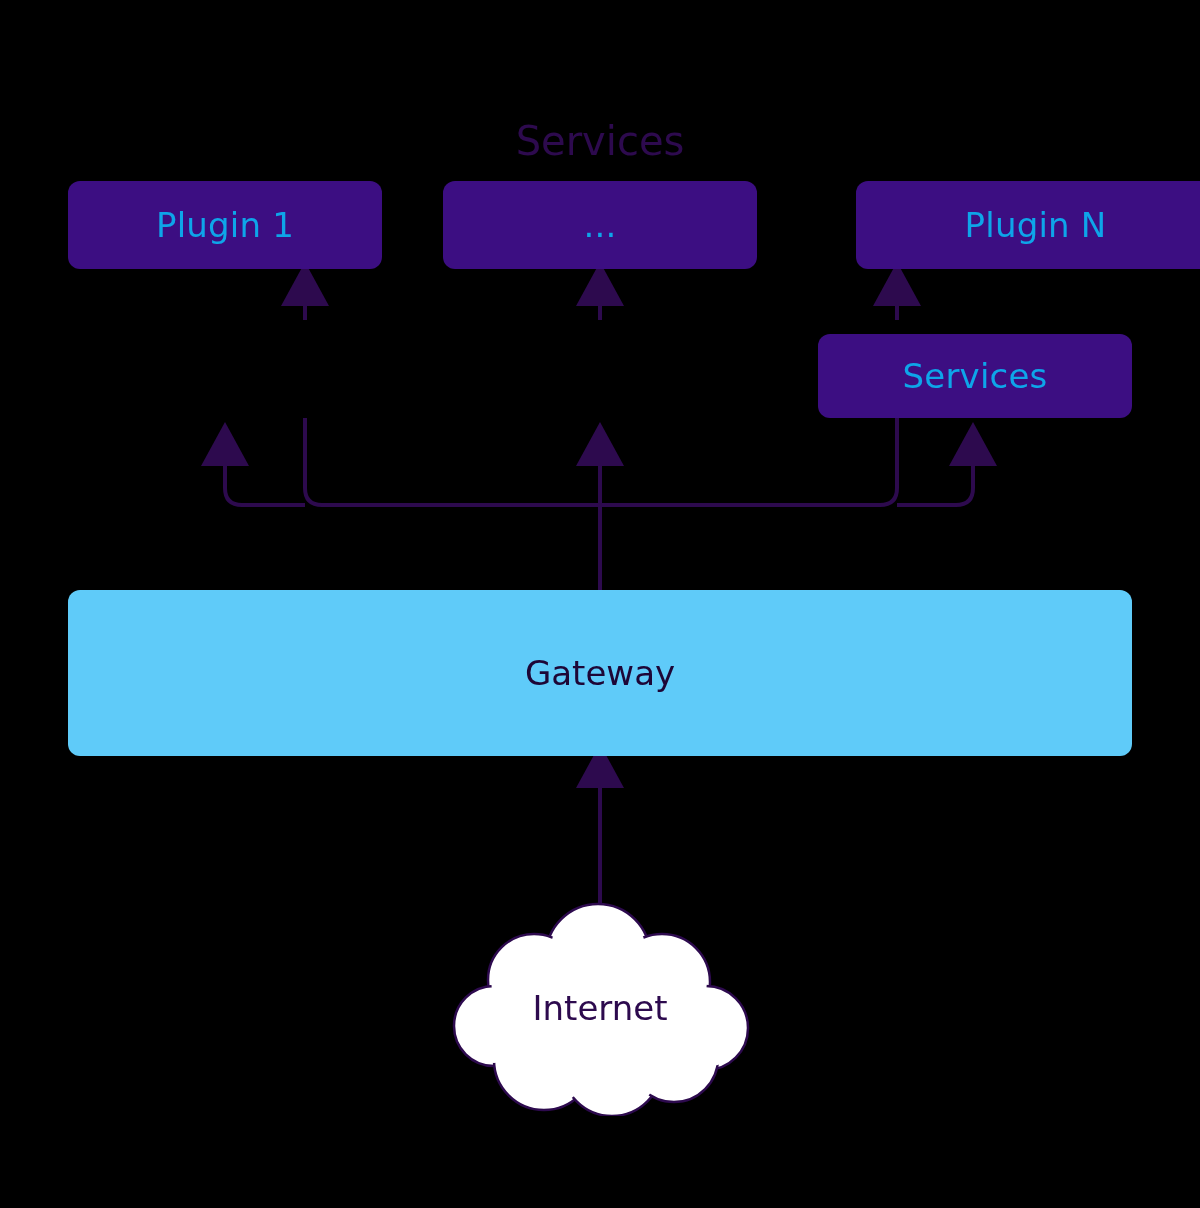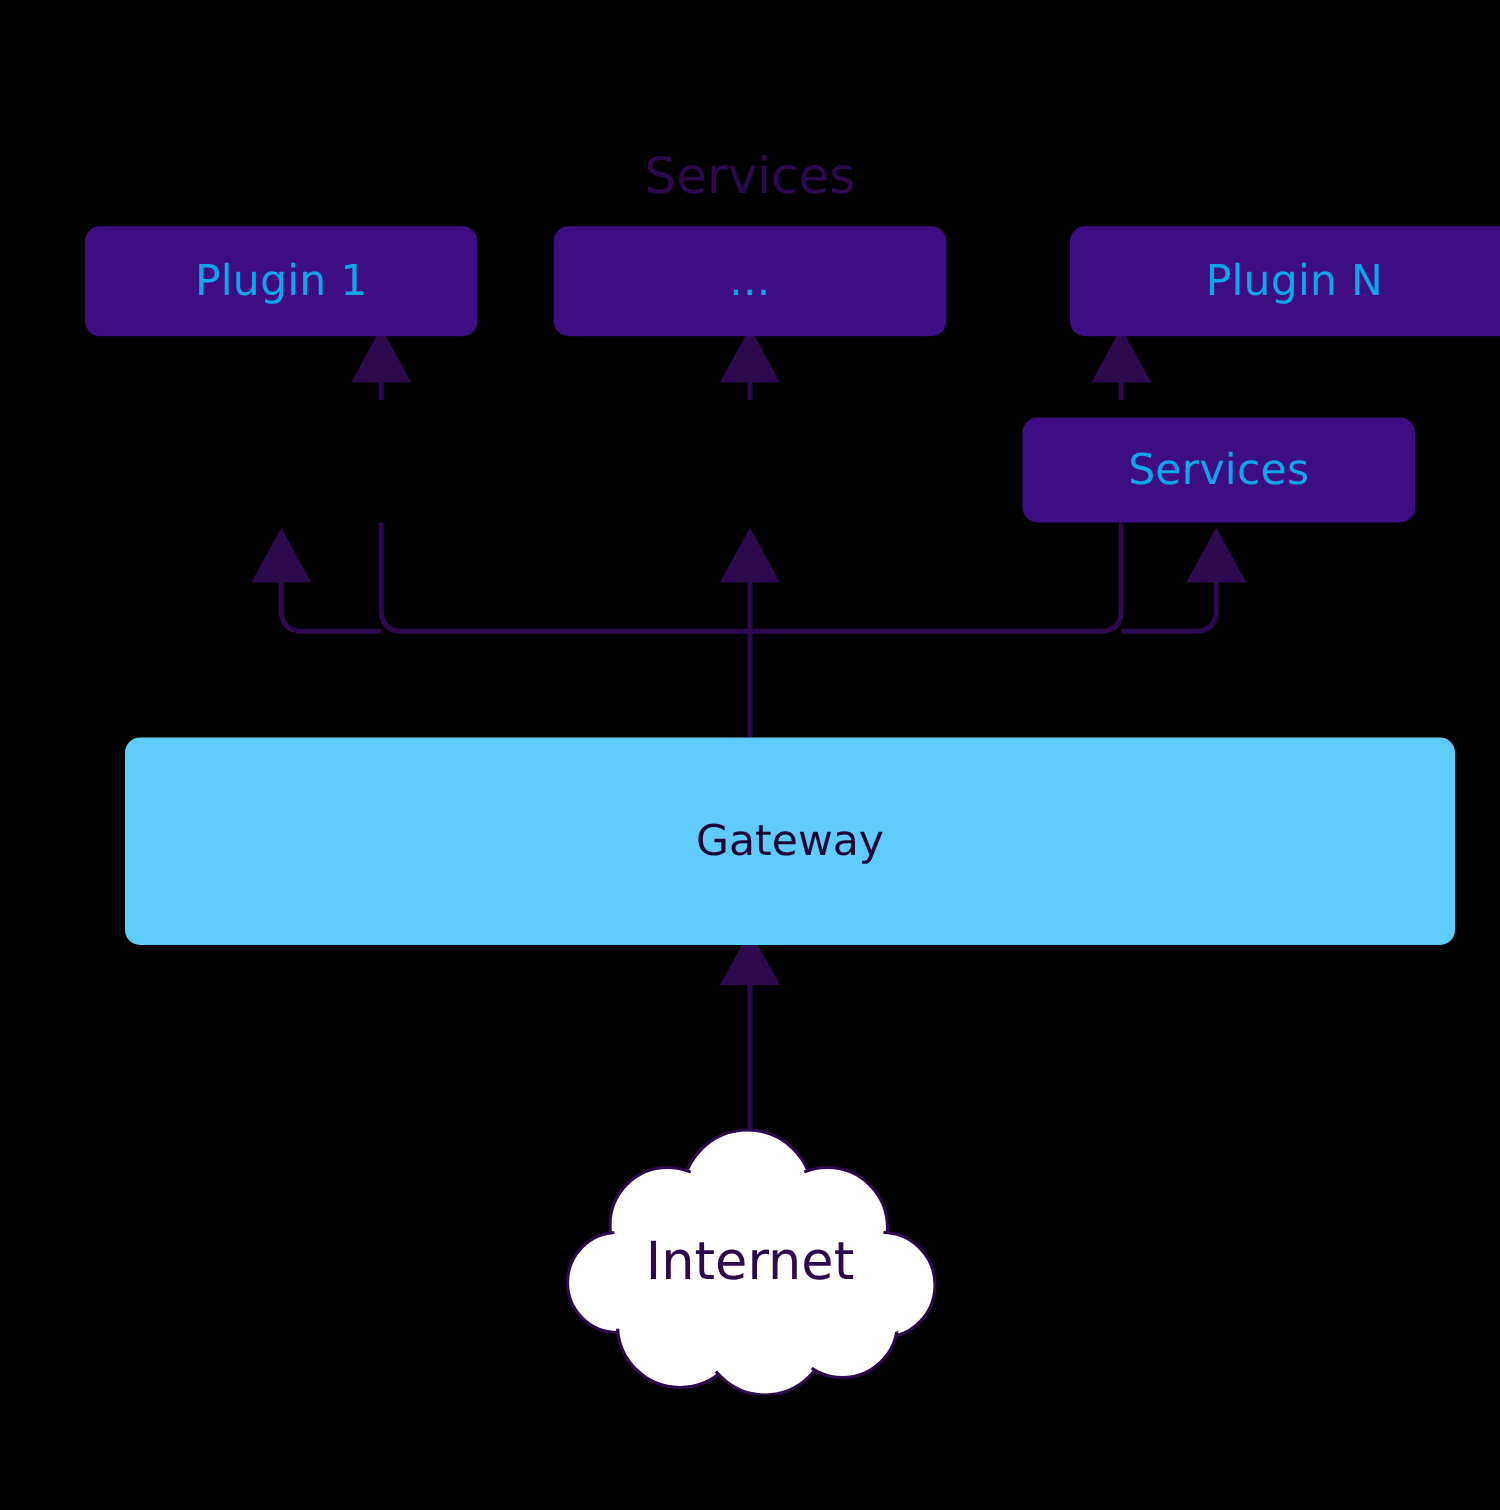--- a/index.html
+++ b/index.html
@@ -42,21 +42,20 @@
     color: #0ea5e9;
     font-size: 34px;
     font-weight: 400;
     letter-spacing: 0.2px;
   }
   .node.gateway {
     background: #5fcbf9;
     color: #1d0636;
     font-size: 34px;
     font-weight: 400;
-    margin-left: 32px;
   }
   .group-label {
     position: absolute;
     color: #2d0a4e;
     font-size: 40px;
     text-align: center;
     z-index: 2;
     white-space: nowrap;
   }
   .cloud-wrap {
@@ -66,21 +65,21 @@
   .cloud-label {
     position: absolute;
     left: 0;
     top: 0;
     width: 100%;
     height: 100%;
     display: flex;
     align-items: center;
     justify-content: center;
     color: #2d0a4e;
-    font-size: 42px;
+    font-size: 34px;
     pointer-events: none;
     text-align: center;
   }
   .ellipsis-text {
     font-size: 34px;
     line-height: 0.5;
   }
 </style>
 </head>
 <body>

